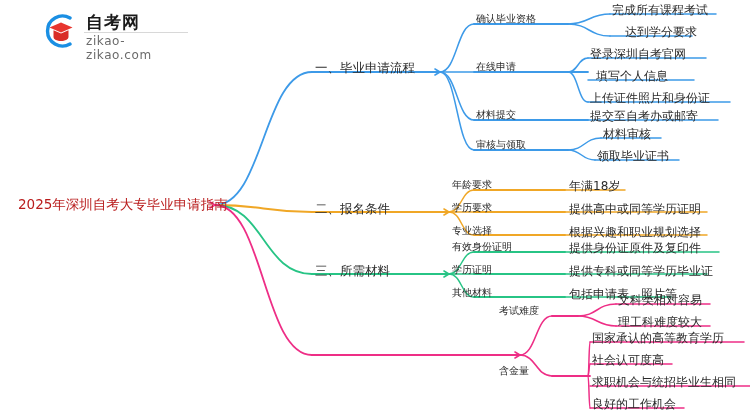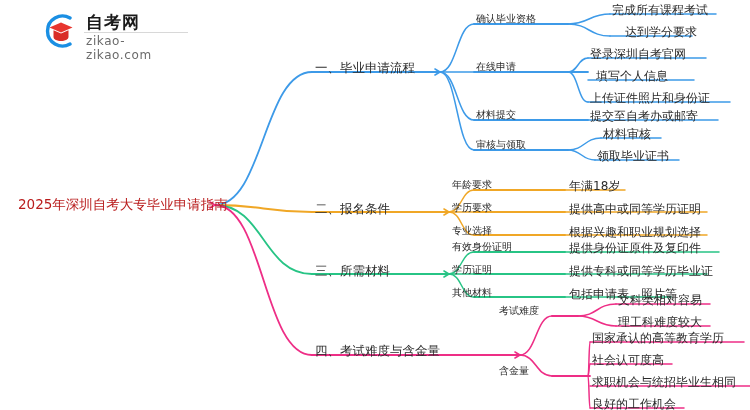--- a/index.html
+++ b/index.html
@@ -155,21 +155,20 @@
 
   <div class="node l3" style="left:440px;top:242px;">有效身份证明</div>
   <div class="node l4" style="left:557px;top:242px;">提供身份证原件及复印件</div>
 
   <div class="node l3" style="left:440px;top:265px;text-align:center;">学历证明</div>
   <div class="node l4" style="left:557px;top:265px;">提供专科或同等学历毕业证</div>
 
   <div class="node l3" style="left:440px;top:288px;">其他材料</div>
   <div class="node l4" style="left:557px;top:288px;">包括申请表、照片等</div>
 
-  <div class="node l2" style="left:303px;top:345px;">四、考试难度与含金量</div>
 
   <div class="node l3" style="left:487px;top:306px;">考试难度</div>
   <div class="node l4" style="left:606px;top:294px;">文科类相对容易</div>
   <div class="node l4" style="left:606px;top:316px;">理工科难度较大</div>
 
   <div class="node l3" style="left:487px;top:366px;">含金量</div>
   <div class="node l4" style="left:580px;top:332px;">国家承认的高等教育学历</div>
   <div class="node l4" style="left:580px;top:354px;">社会认可度高</div>
   <div class="node l4" style="left:580px;top:376px;">求职机会与统招毕业生相同</div>
   <div class="node l4" style="left:580px;top:398px;">良好的工作机会</div>

